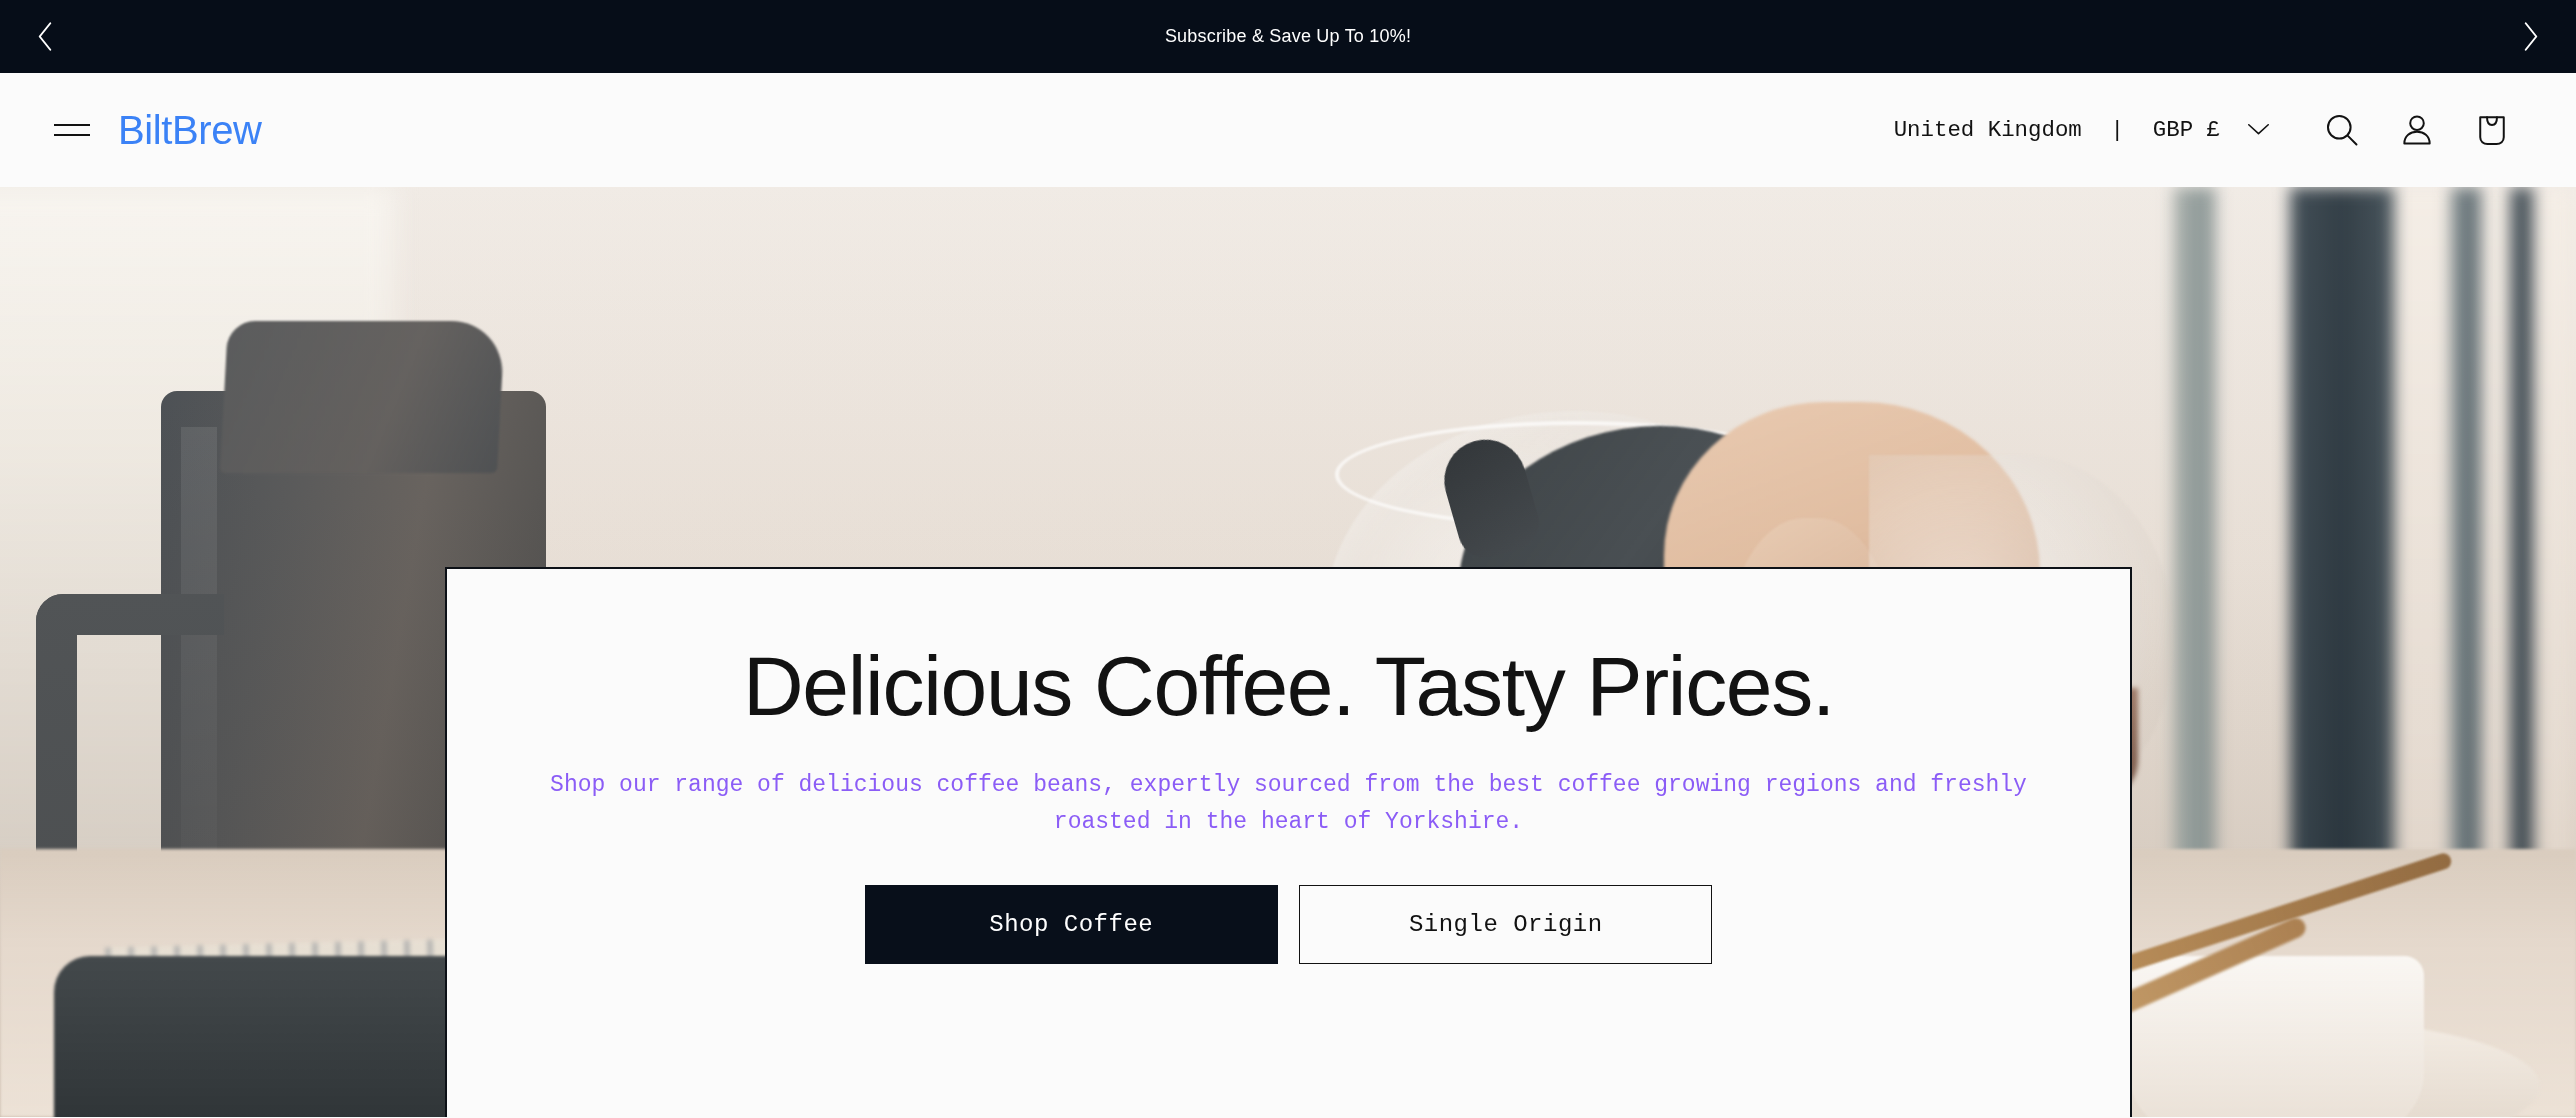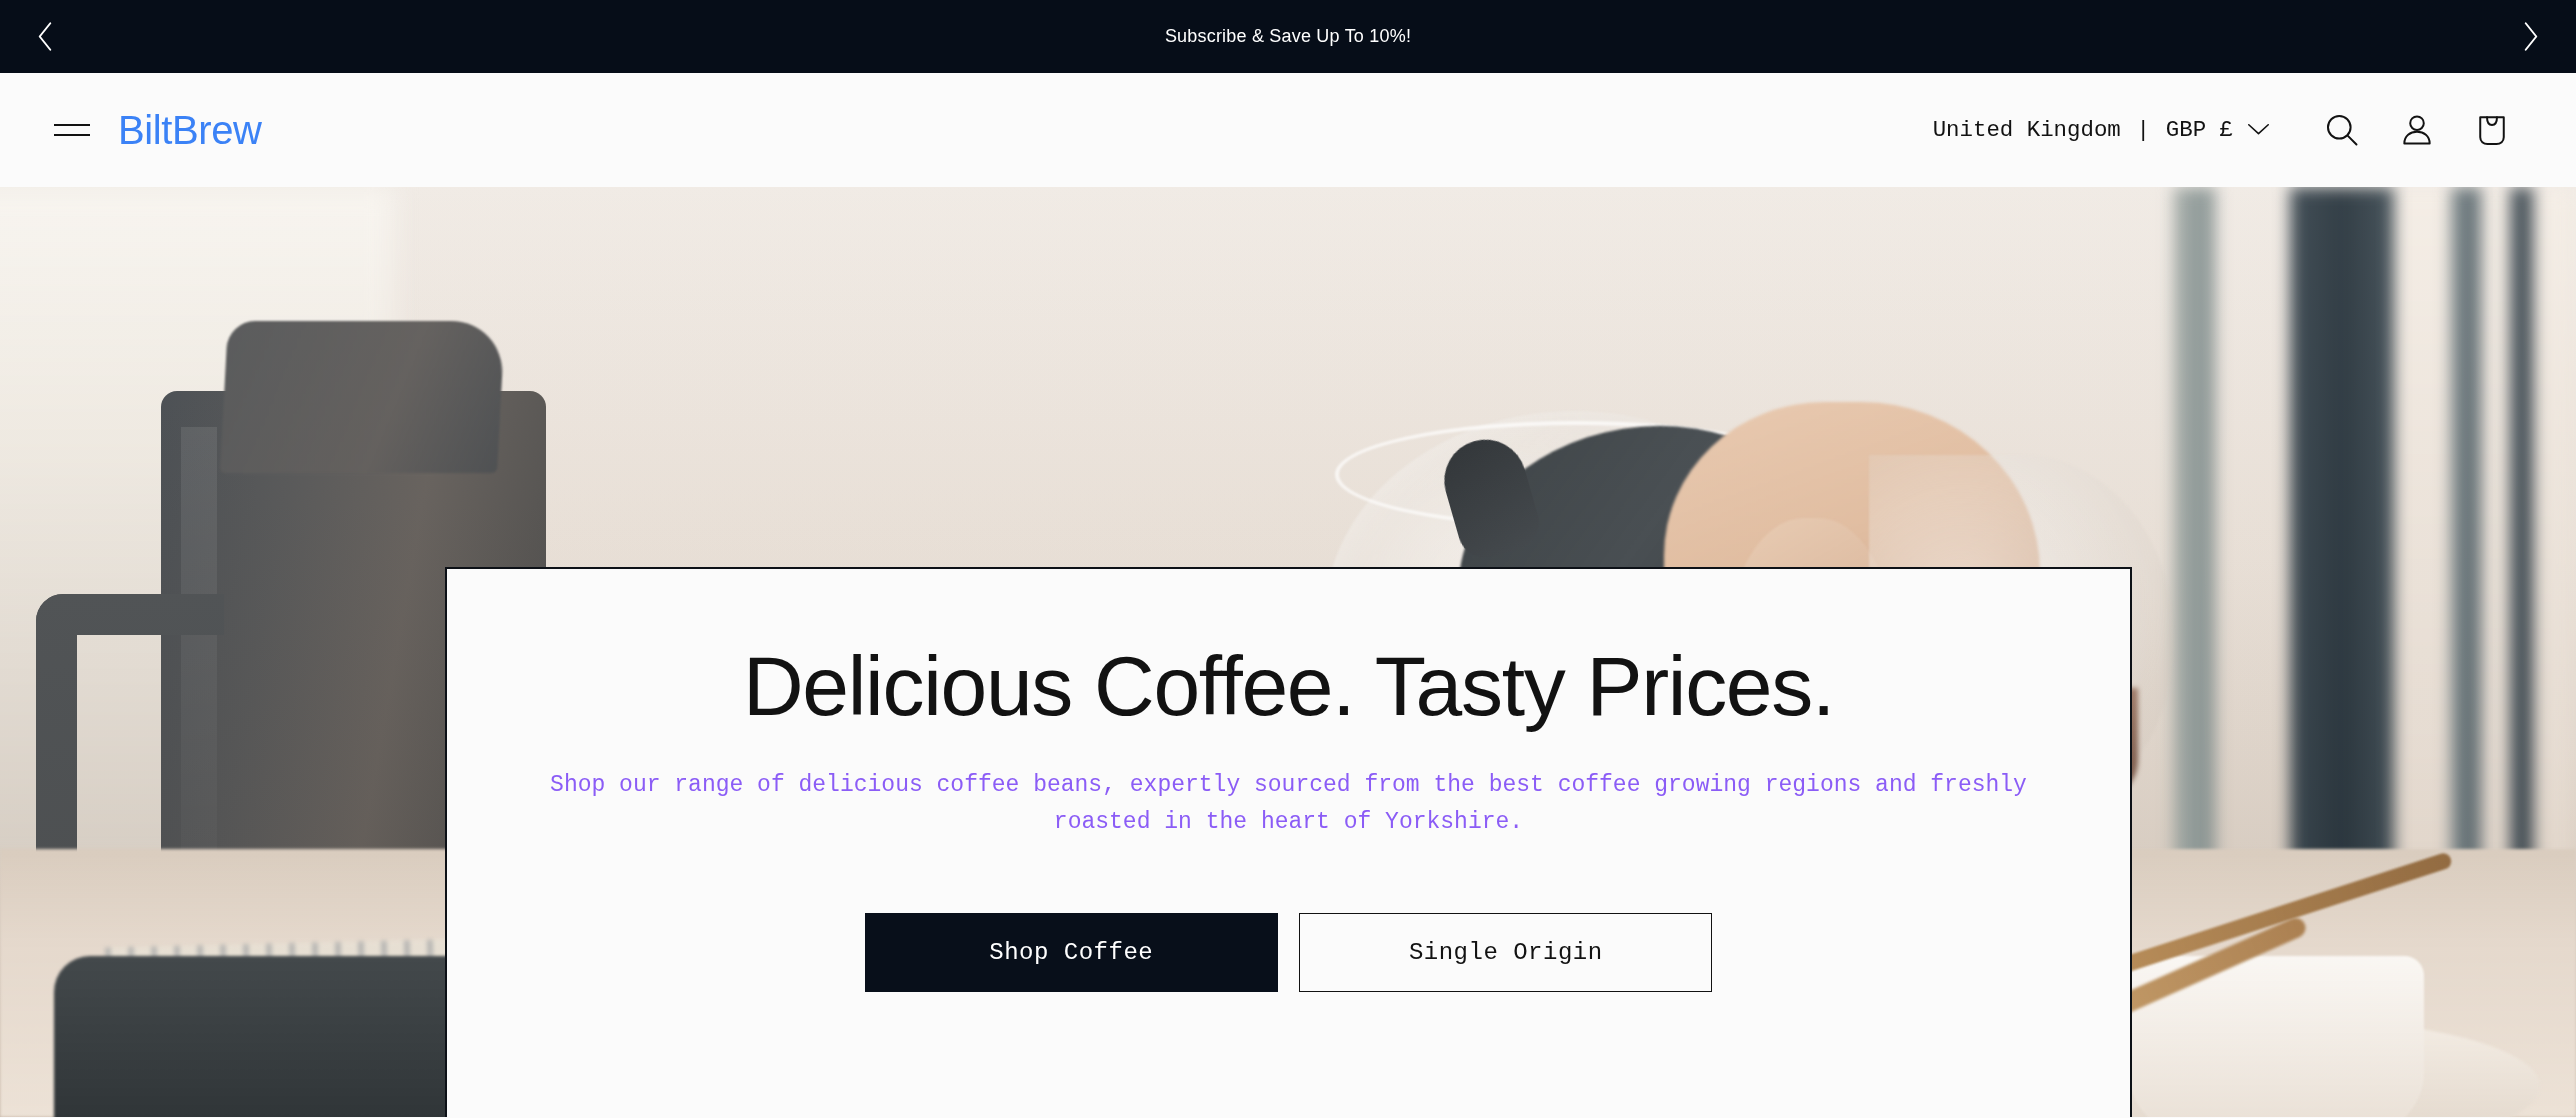--- a/index.html
+++ b/index.html
@@ -70,21 +70,21 @@
   }
   .header-right{
     margin-left:auto;
     display:flex;
     align-items:center;
     gap:0;
   }
   .locale-selector{
     display:flex;
     align-items:center;
-    gap:14px;
+    gap:27px;
     font-family:"Liberation Mono", monospace;
     font-size:22.4px;
     color:#121212;
     cursor:pointer;
     white-space:nowrap;
     margin-right:34px;
   }
   .locale-divider{ color:#121212; padding:0 1.8px; }
   .header-icon{
     width:75px; height:75px;
@@ -350,21 +350,20 @@
     font-family:"Liberation Mono", monospace;
     font-size:24px;
     letter-spacing:0.5px;
     padding:0 48px;
     height:79px;
     display:flex;
     align-items:center;
     justify-content:center;
     cursor:pointer;
     white-space:nowrap;
-    margin-top:28px;
   }
   .btn-primary{
     background:#080f1a;
     color:#ffffff;
     border:1.8px solid #080f1a;
     min-width:413px;
   }
   .btn-secondary{
     background:#fbfbfb;
     color:#121212;

